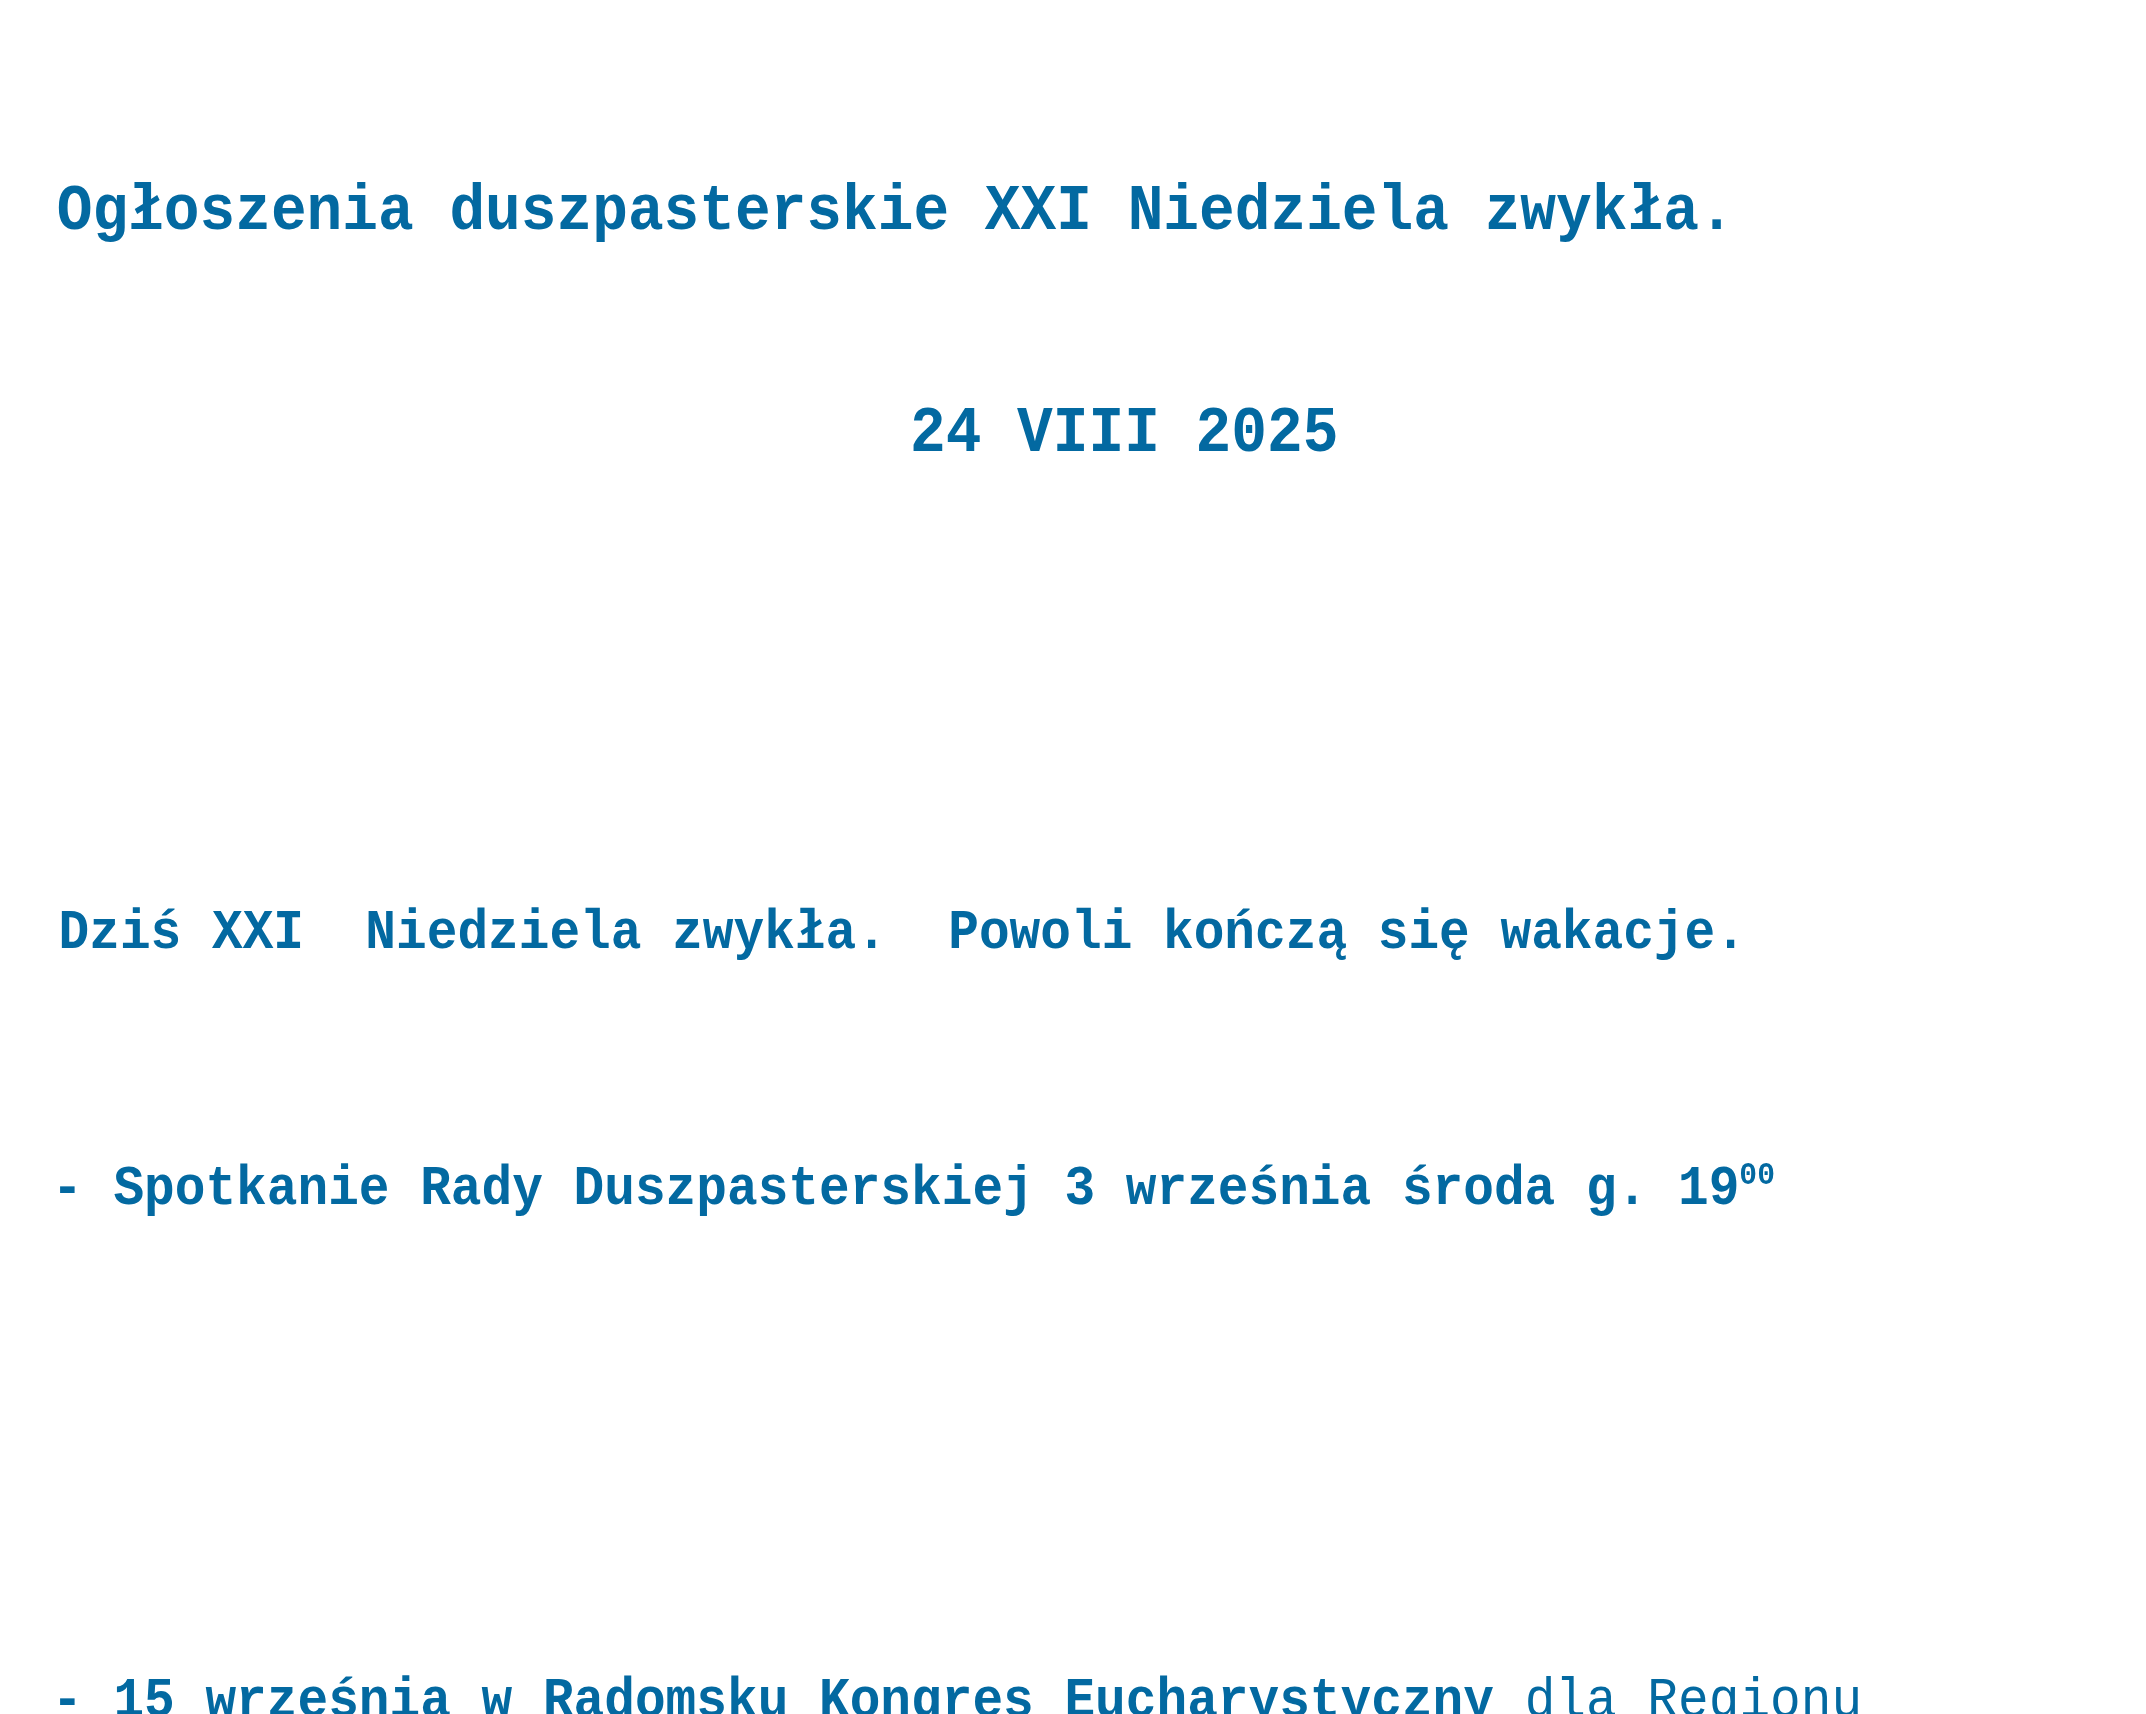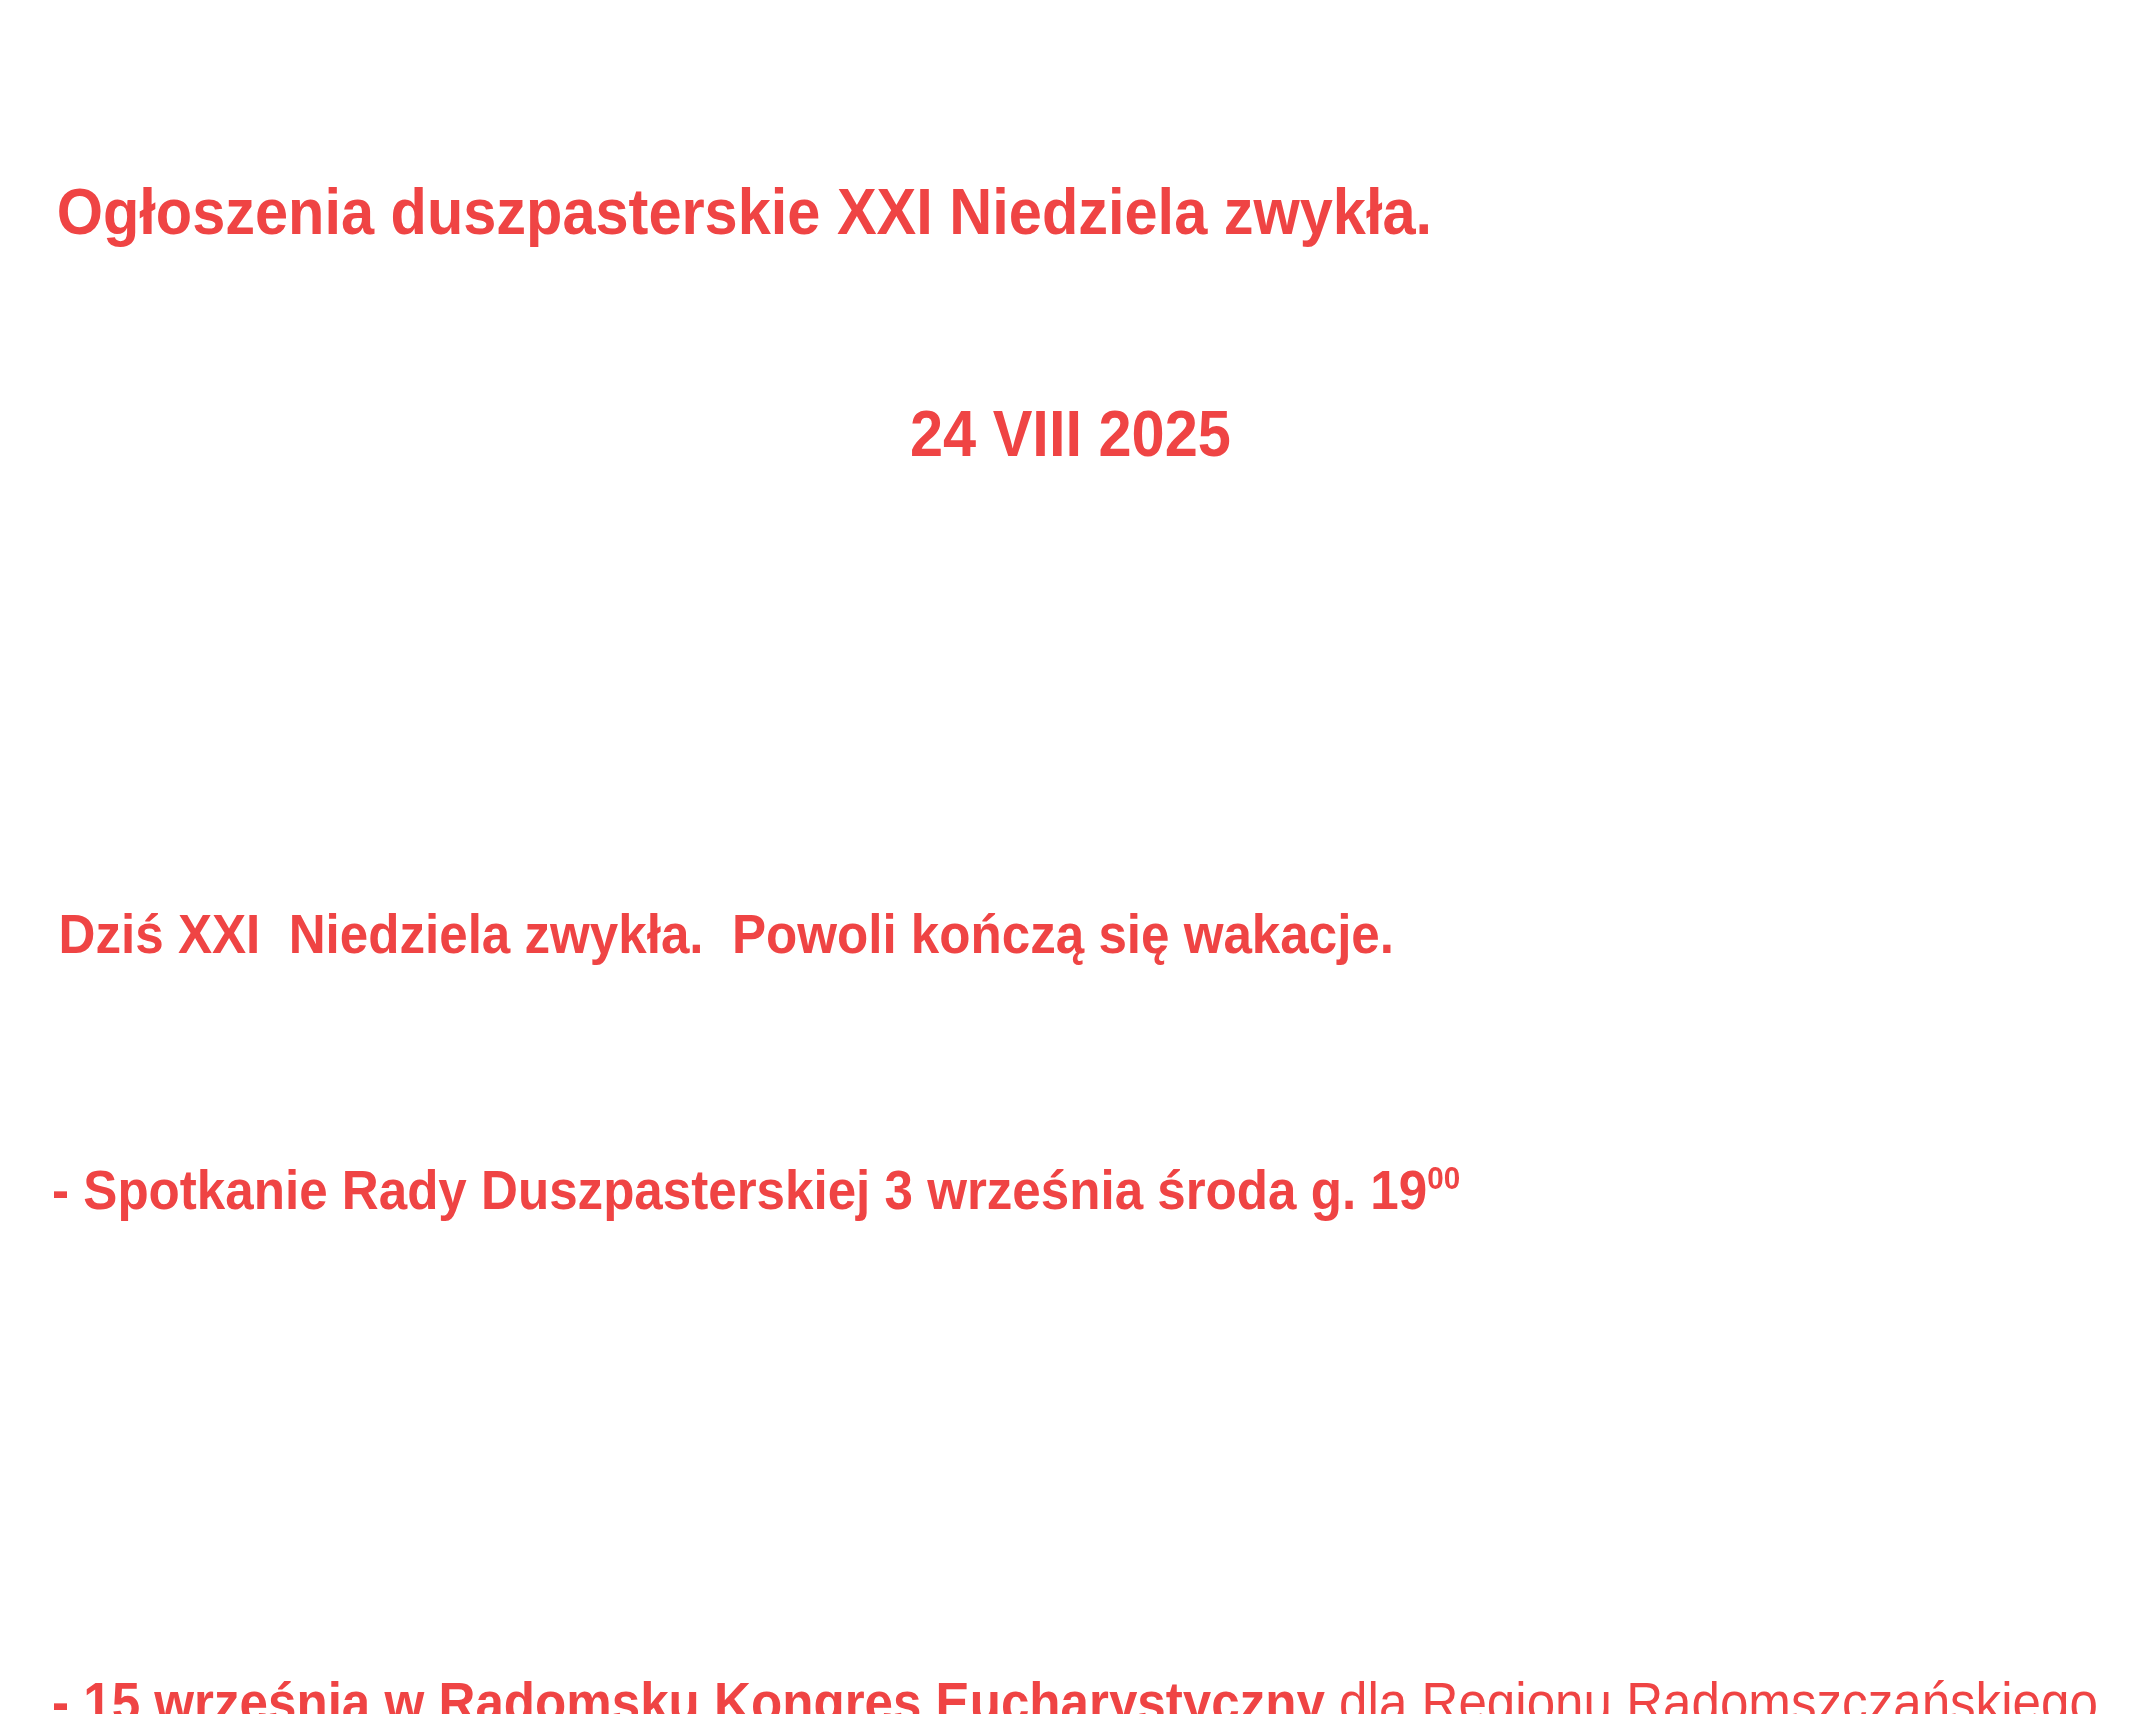--- a/index.html
+++ b/index.html
@@ -5,23 +5,23 @@
   html, body {
     margin: 0;
     padding: 0;
     background: #ffffff;
   }
   .page {
     position: relative;
     width: 2146px;
     height: 1715px;
     background: #ffffff;
-    color: #ef4444;
+    color: #0369a1;
     overflow: hidden;
-    font-family: Liberation Sans, sans-serif;
+    font-family: Liberation Mono, monospace;
   }
   
   .scale {
     width: 2309px;
     transform: scaleX(0.9295);
     transform-origin: 0 0;
   }
   .title-block {
     padding-top: 26.5px;
     font-size: 64px;

